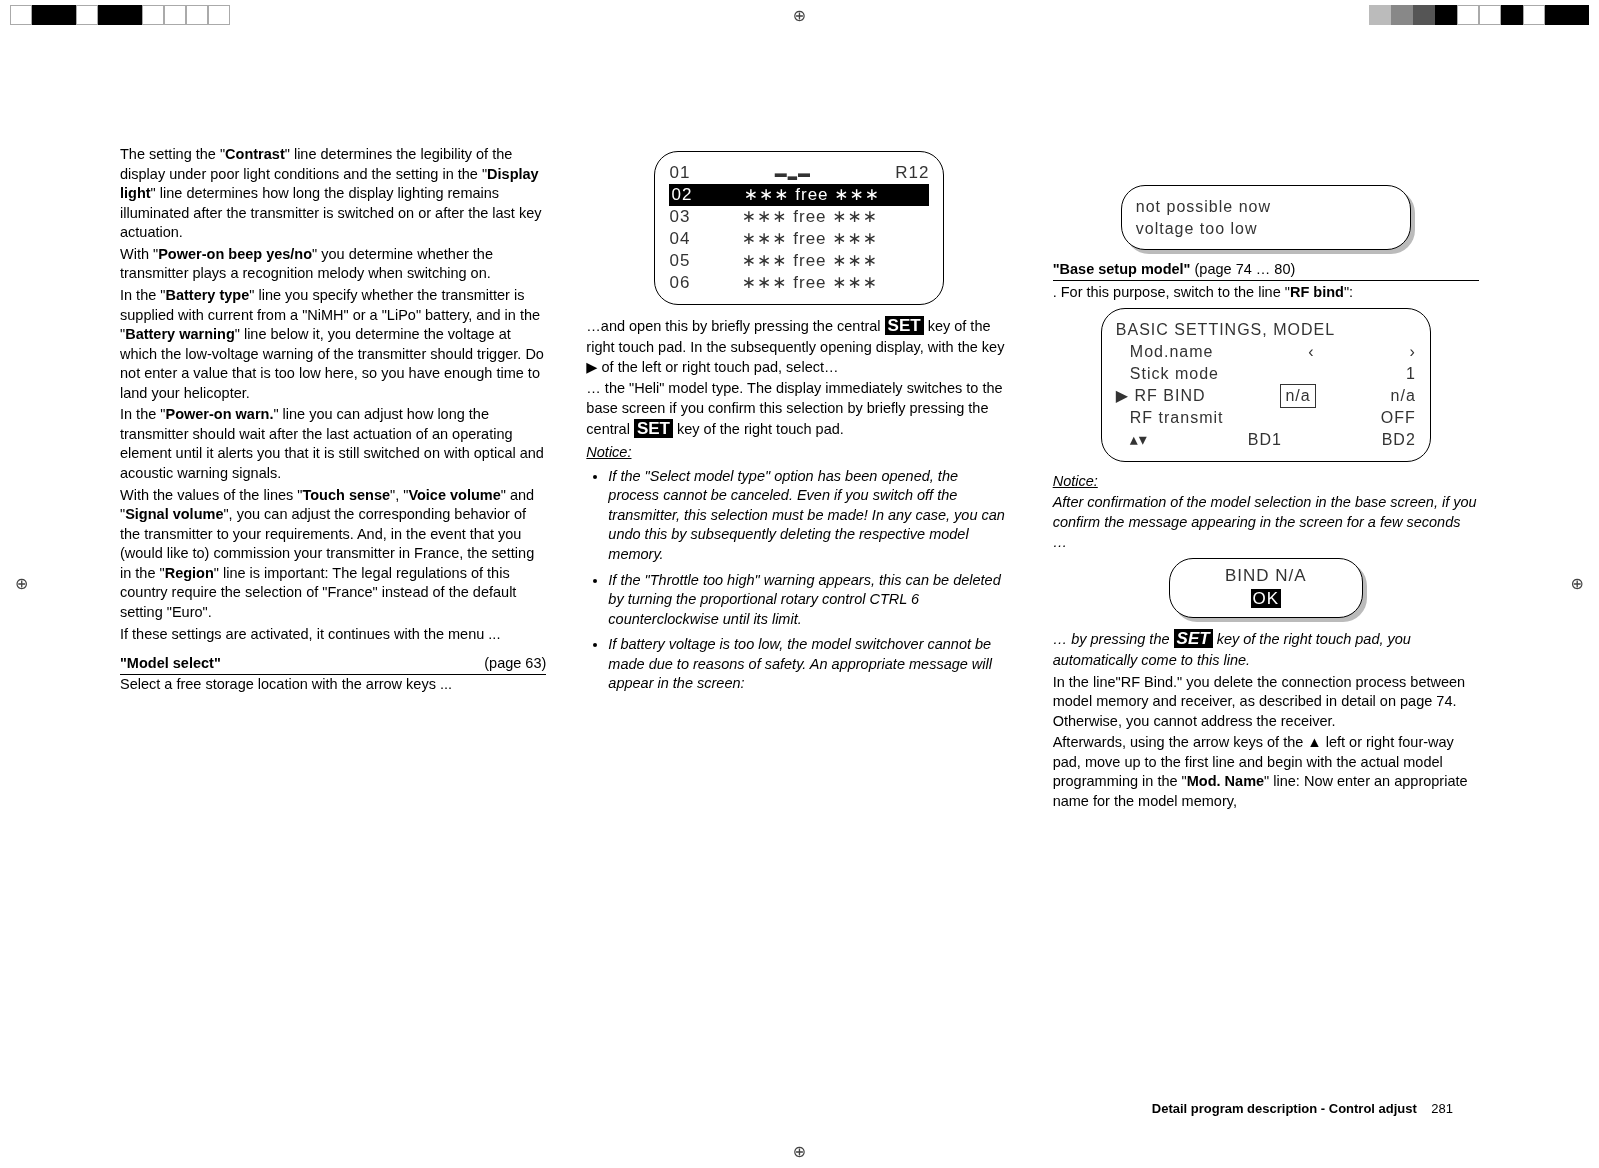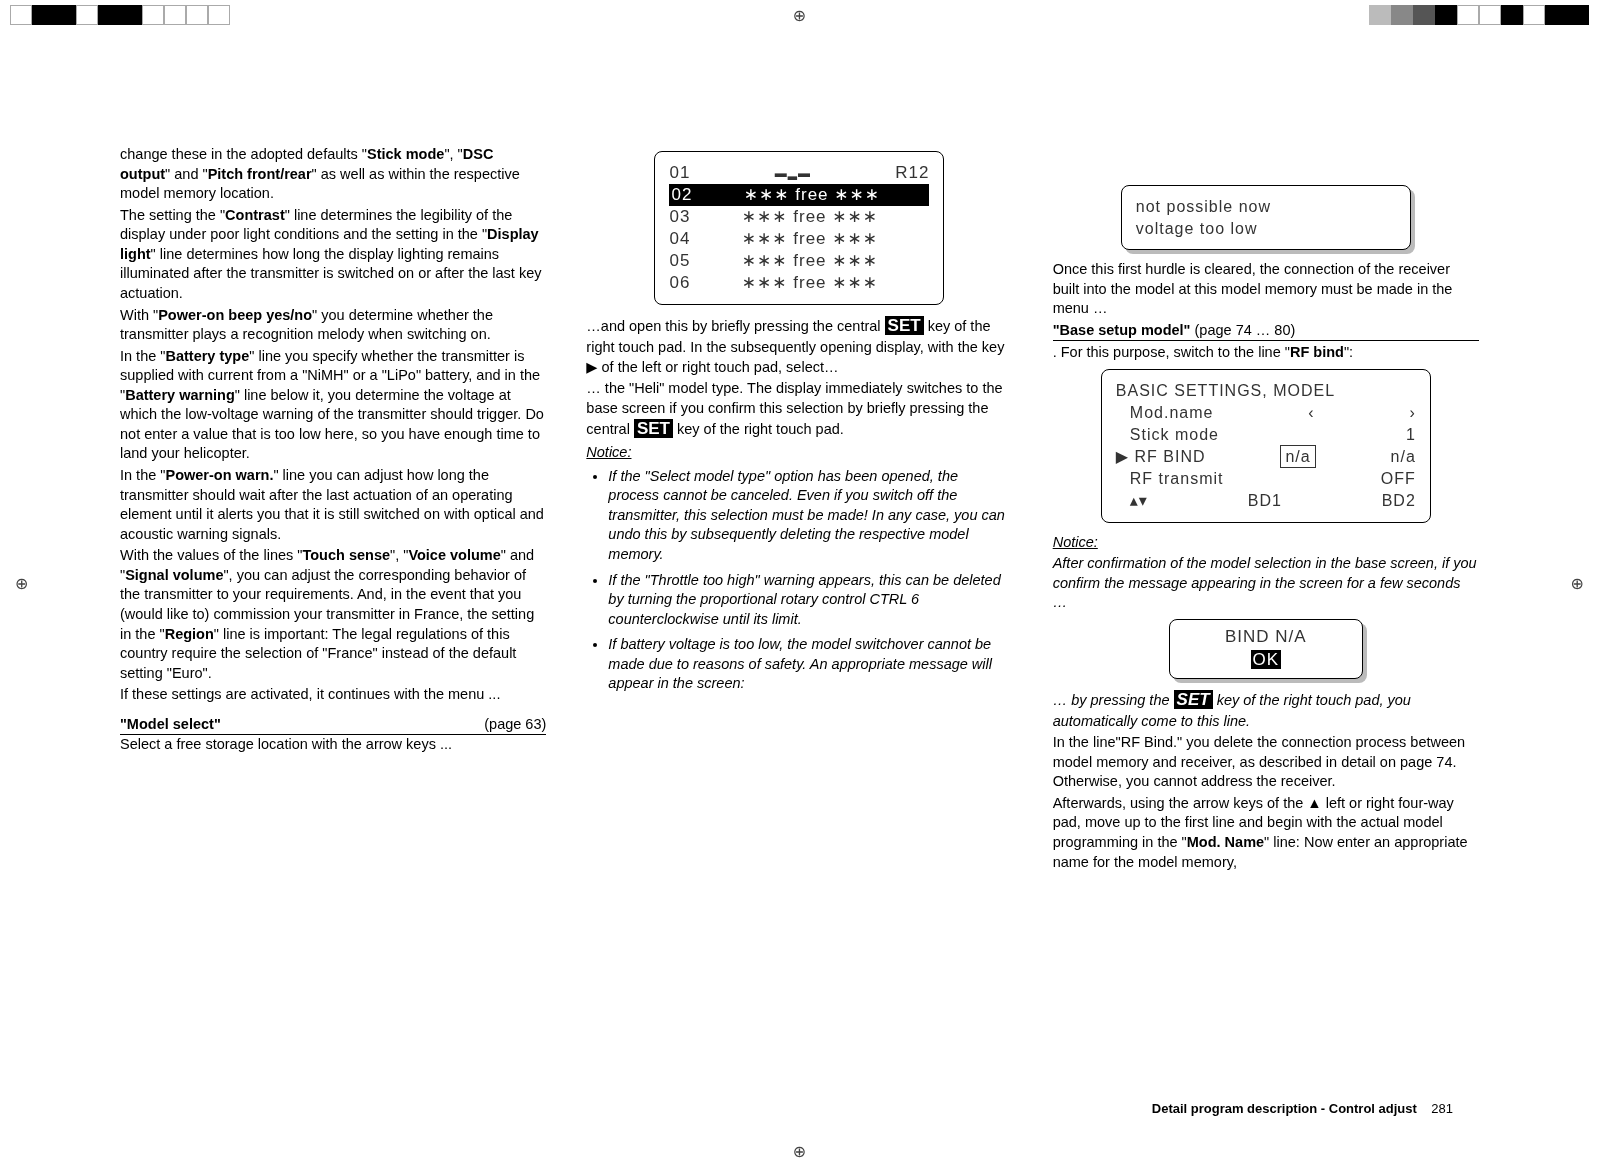--- a/index.html
+++ b/index.html
@@ -36,21 +36,21 @@
   .col { flex:1; min-width:0; }
   .col p { margin:0 0 2px 0; }
   .b { font-weight:bold; }
   .u { text-decoration:underline; }
   .i { font-style:italic; }
   .secline { display:flex; justify-content:space-between; border-bottom:1px solid #000; margin-top:10px; }
   .setkey { background:#000; color:#fff; padding:0 3px; font-weight:bold; font-size:17px; }
 
   
   .lcd {
-    border:1.5px solid #000; border-radius:8px;
+    border:1.5px solid #000; border-radius:24px;
     margin:6px auto 10px auto; padding:10px 14px;
     background:#fff; font-family: "Arial", sans-serif;
     letter-spacing:1px; font-size:17px; color:#333;
     width:260px;
   }
   .lcd .row { display:flex; justify-content:space-between; align-items:center; height:22px;}
   .lcd .mid { flex:1; text-align:center; }
   .lcd .inv { background:#000; color:#fff; padding:0 2px; }
   .lcd.small { width:230px; font-size:16px;margin-top:40px; }
   .lcd.tiny { width:140px; text-align:center; padding:6px 26px; }
@@ -94,23 +94,20 @@
 </div>
 <div class="cross top">⊕</div>
 <div class="cross bot">⊕</div>
 <div class="cross l">⊕</div>
 <div class="cross r">⊕</div>
 
 <div class="page">
 
   <div class="col">
     <p>
-      <span>change these in the adopted defaults "</span><span class="b">Stick mode</span><span>", "</span><span class="b">DSC output</span><span>" and "</span><span class="b">Pitch front/rear</span><span>" as well as within the respective model memory location.</span>
-    </p>
-    <p>
       <span>The setting the "</span><span class="b">Contrast</span><span>" line determines the legibility of the display under poor light conditions and the setting in the "</span><span class="b">Display light</span><span>" line determines how long the display lighting remains illuminated after the transmitter is switched on or after the last key actuation.</span>
     </p>
     <p>
       <span>With "</span><span class="b">Power-on beep yes/no</span><span>" you determine whether the transmitter plays a recognition melody when switching on.</span>
     </p>
     <p>
       <span>In the "</span><span class="b">Battery type</span><span>" line you specify whether the transmitter is supplied with current from a "NiMH" or a "LiPo" battery, and in the "</span><span class="b">Battery warning</span><span>" line below it, you determine the voltage at which the low-voltage warning of the transmitter should trigger. Do not enter a value that is too low here, so you have enough time to land your helicopter.</span>
     </p>
     <p>
       <span>In the "</span><span class="b">Power-on warn.</span><span>" line you can adjust how long the transmitter should wait after the last actuation of an operating element until it alerts you that it is still switched on with optical and acoustic warning signals.</span>
@@ -166,21 +163,20 @@
       <li>If the "Throttle too high" warning appears, this can be deleted by turning the proportional rotary control CTRL 6 counterclockwise until its limit.</li>
       <li>If battery voltage is too low, the model switchover cannot be made due to reasons of safety. An appropriate message will appear in the screen:</li>
     </ul>
   </div>
 
   <div class="col">
     <div class="lcd small shadow" style="width:260px">
       <div>not  possible  now</div>
       <div>voltage  too  low</div>
     </div>
-    <p>Once this first hurdle is cleared, the connection of the receiver built into the model at this model memory must be made in the menu …</p>
     <p style="border-bottom:1px solid #000">
       <span class="b">"Base setup model"</span><span> (page 74 … 80)</span>
     </p>
     <p>
       <span>. For this purpose, switch to the line "</span><span class="b">RF bind</span><span>":</span>
     </p>
     <div class="lcd" style="width:300px;font-size:16px">
       <div>BASIC  SETTINGS,  MODEL</div>
       <div class="row">
           <span style="padding-left:14px">Mod.name</span>

